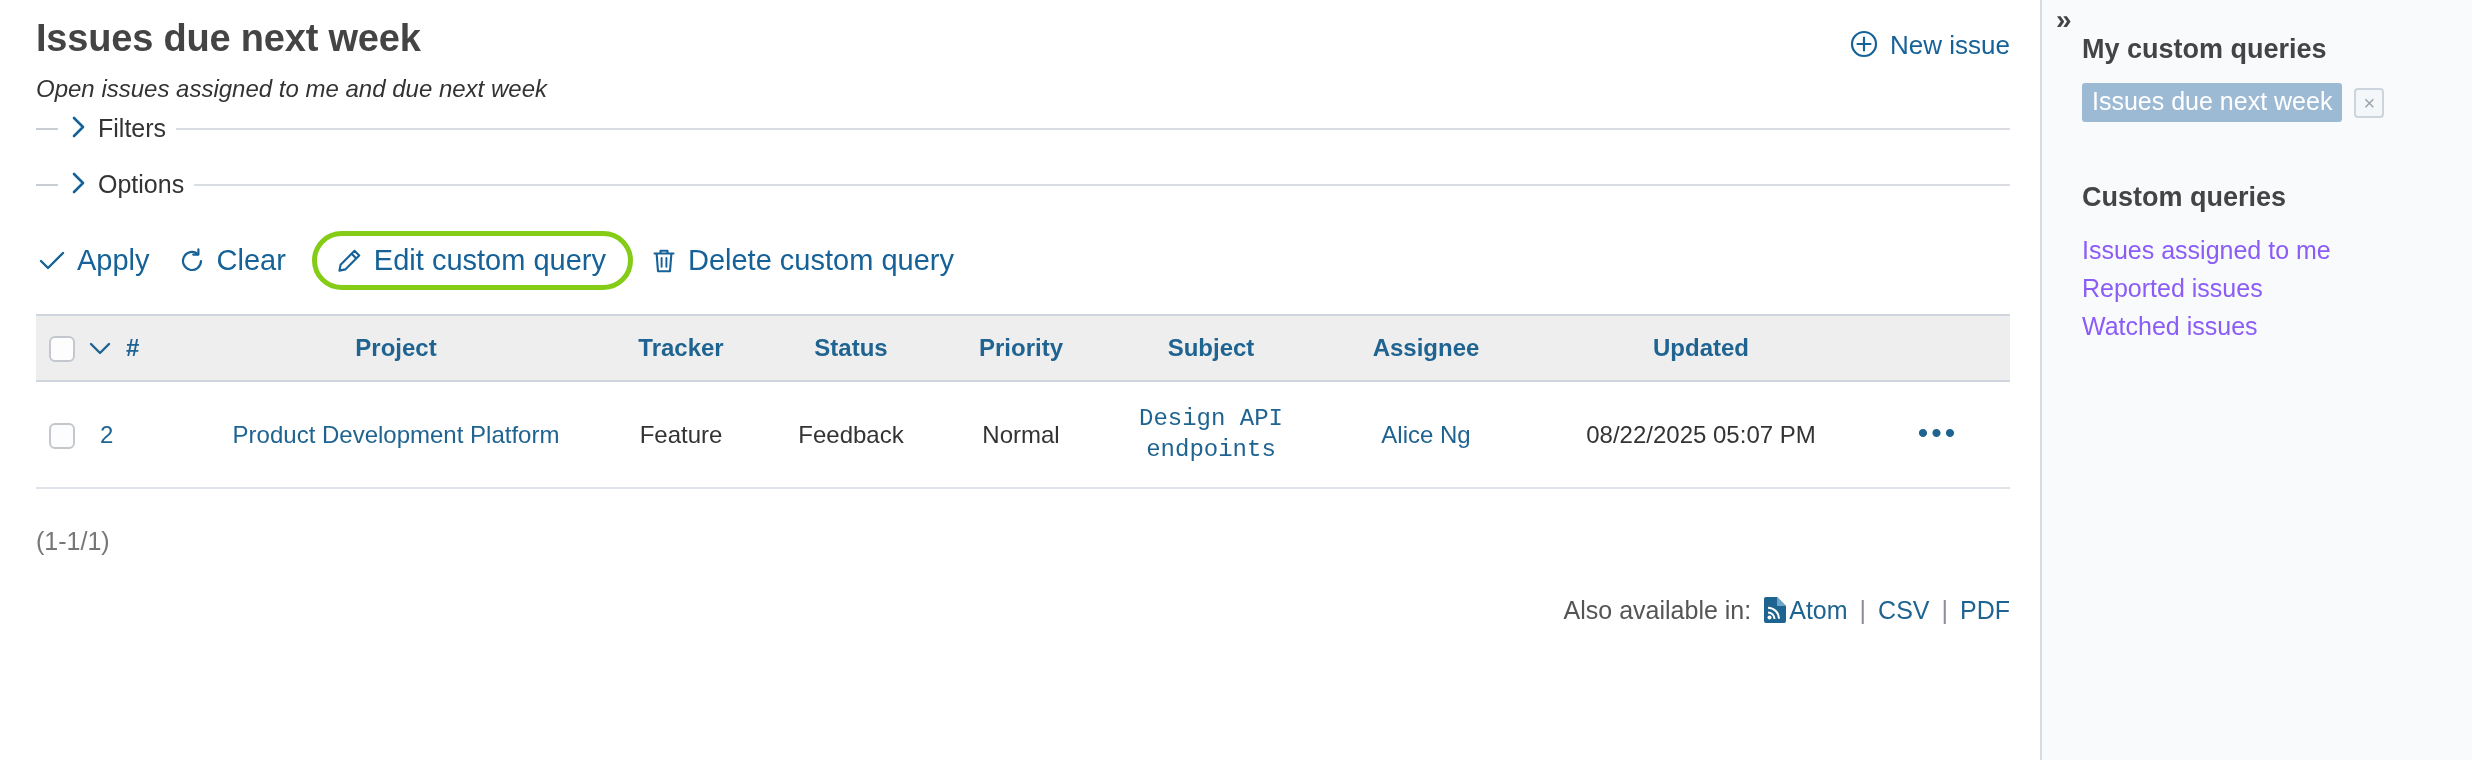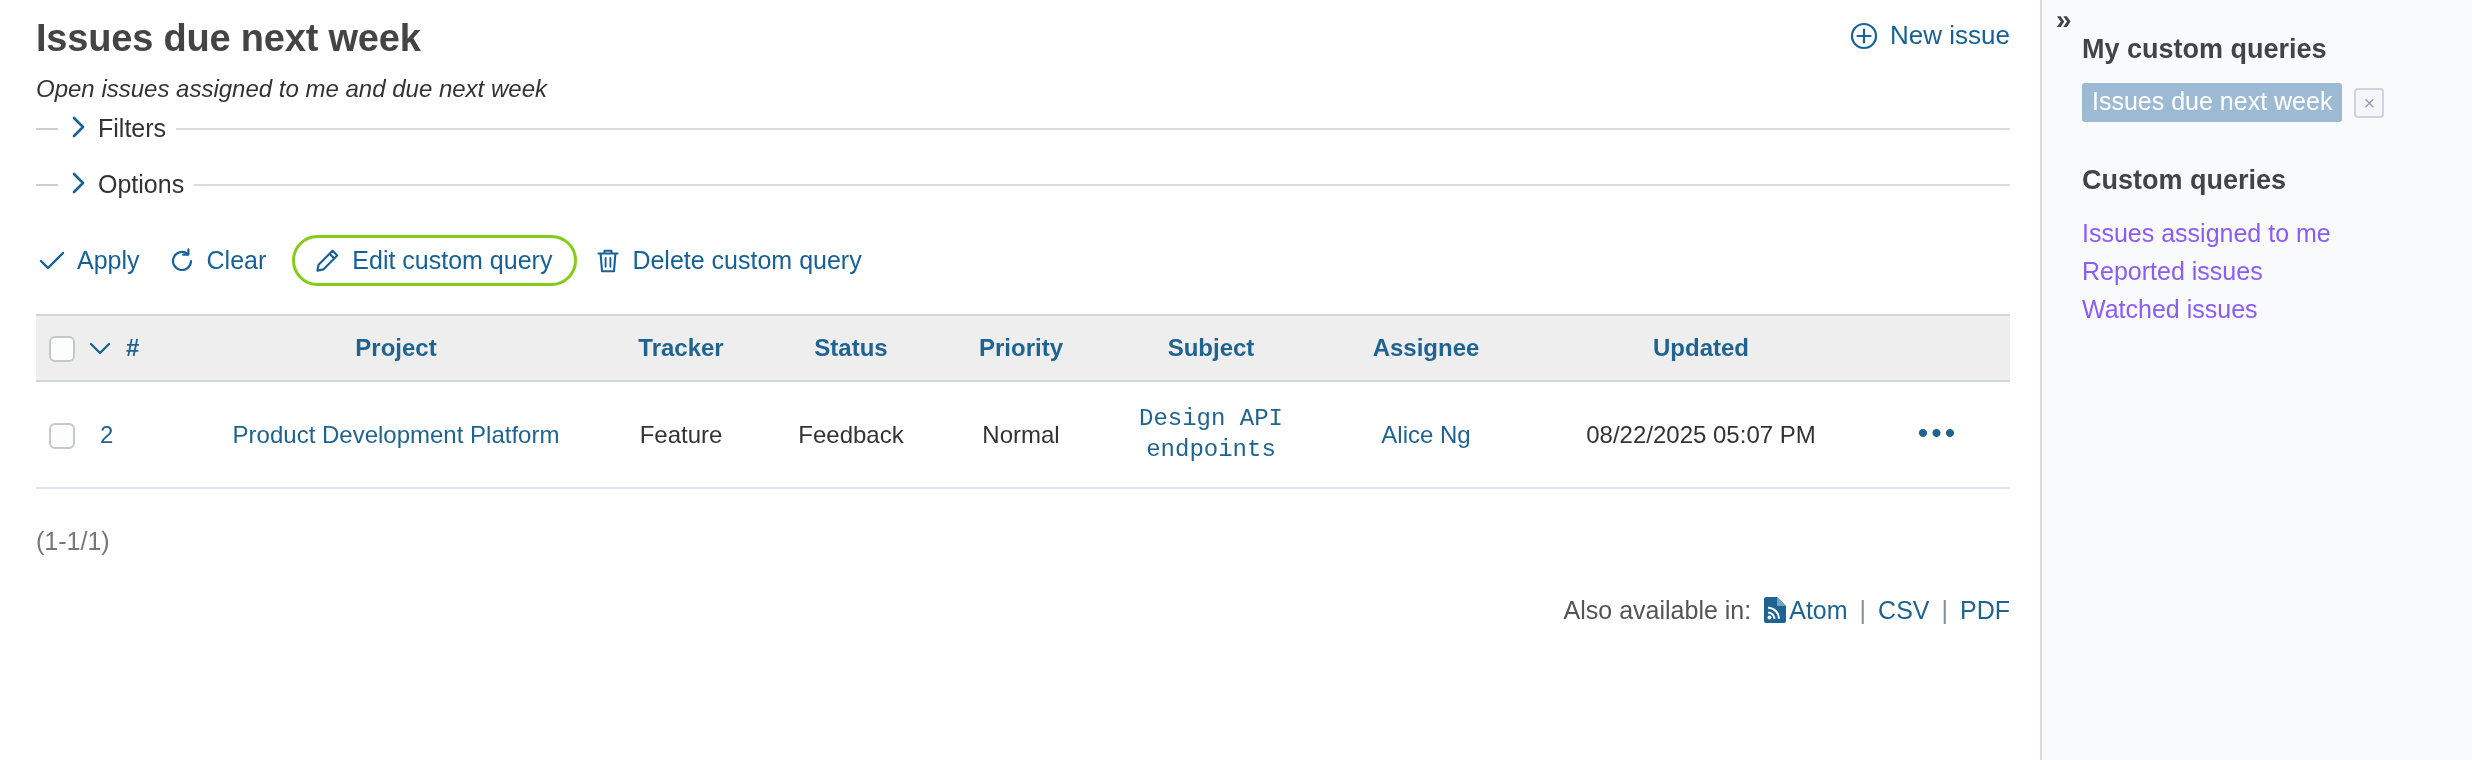--- a/index.html
+++ b/index.html
@@ -32,23 +32,23 @@
     font-size: 24px;
     font-style: italic;
     color: #333333;
     margin-top: 14px;
     line-height: 1.2;
   }
 
   .new-issue {
     position: absolute;
     right: 30px;
-    top: 20px;
-    display: flex;
-    align-items: center;
+    top: 30px;
+    display: flex;
+    align-items: flex-start;
     gap: 12px;
     color: #166298;
     font-size: 26px;
     cursor: pointer;
     white-space: nowrap;
   }
   .new-issue svg { display: block; }
 
   
   .collapsible {
@@ -81,29 +81,29 @@
     align-items: center;
     margin-top: 34px;
     height: 54px;
     padding-left: 2px;
   }
   .tb-item {
     display: flex;
     align-items: center;
     gap: 11px;
     color: #166298;
-    font-size: 25px;
+    font-size: 29px;
     cursor: pointer;
     white-space: nowrap;
     padding: 6px 0;
     margin-right: 28px;
   }
   .tb-item svg { display: block; flex: none; }
   .tb-highlight {
-    border: 3px solid #84cc16;
+    border: 5px solid #84cc16;
     border-radius: 34px;
     padding: 8px 22px 8px 18px;
     margin-right: 18px;
     margin-left: -2px;
   }
 
   
   .tbl-wrap { margin-top: 26px; padding-right: 30px; }
   table.issues {
     width: 1974px;
@@ -204,21 +204,21 @@
     cursor: pointer;
     font-weight: bold;
   }
   .sb-h {
     font-size: 27px;
     font-weight: bold;
     color: #444444;
     margin-left: 14px;
   }
   #sb-h1 { padding-top: 34px; }
-  #sb-h2 { padding-top: 43px; }
+  #sb-h2 { padding-top: 60px; }
   .sb-selected-row {
     display: flex;
     align-items: center;
     gap: 12px;
     margin-top: 18px;
     margin-left: 14px;
   }
   .sb-selected {
     background: #9dbad5;
     color: #ffffff;

